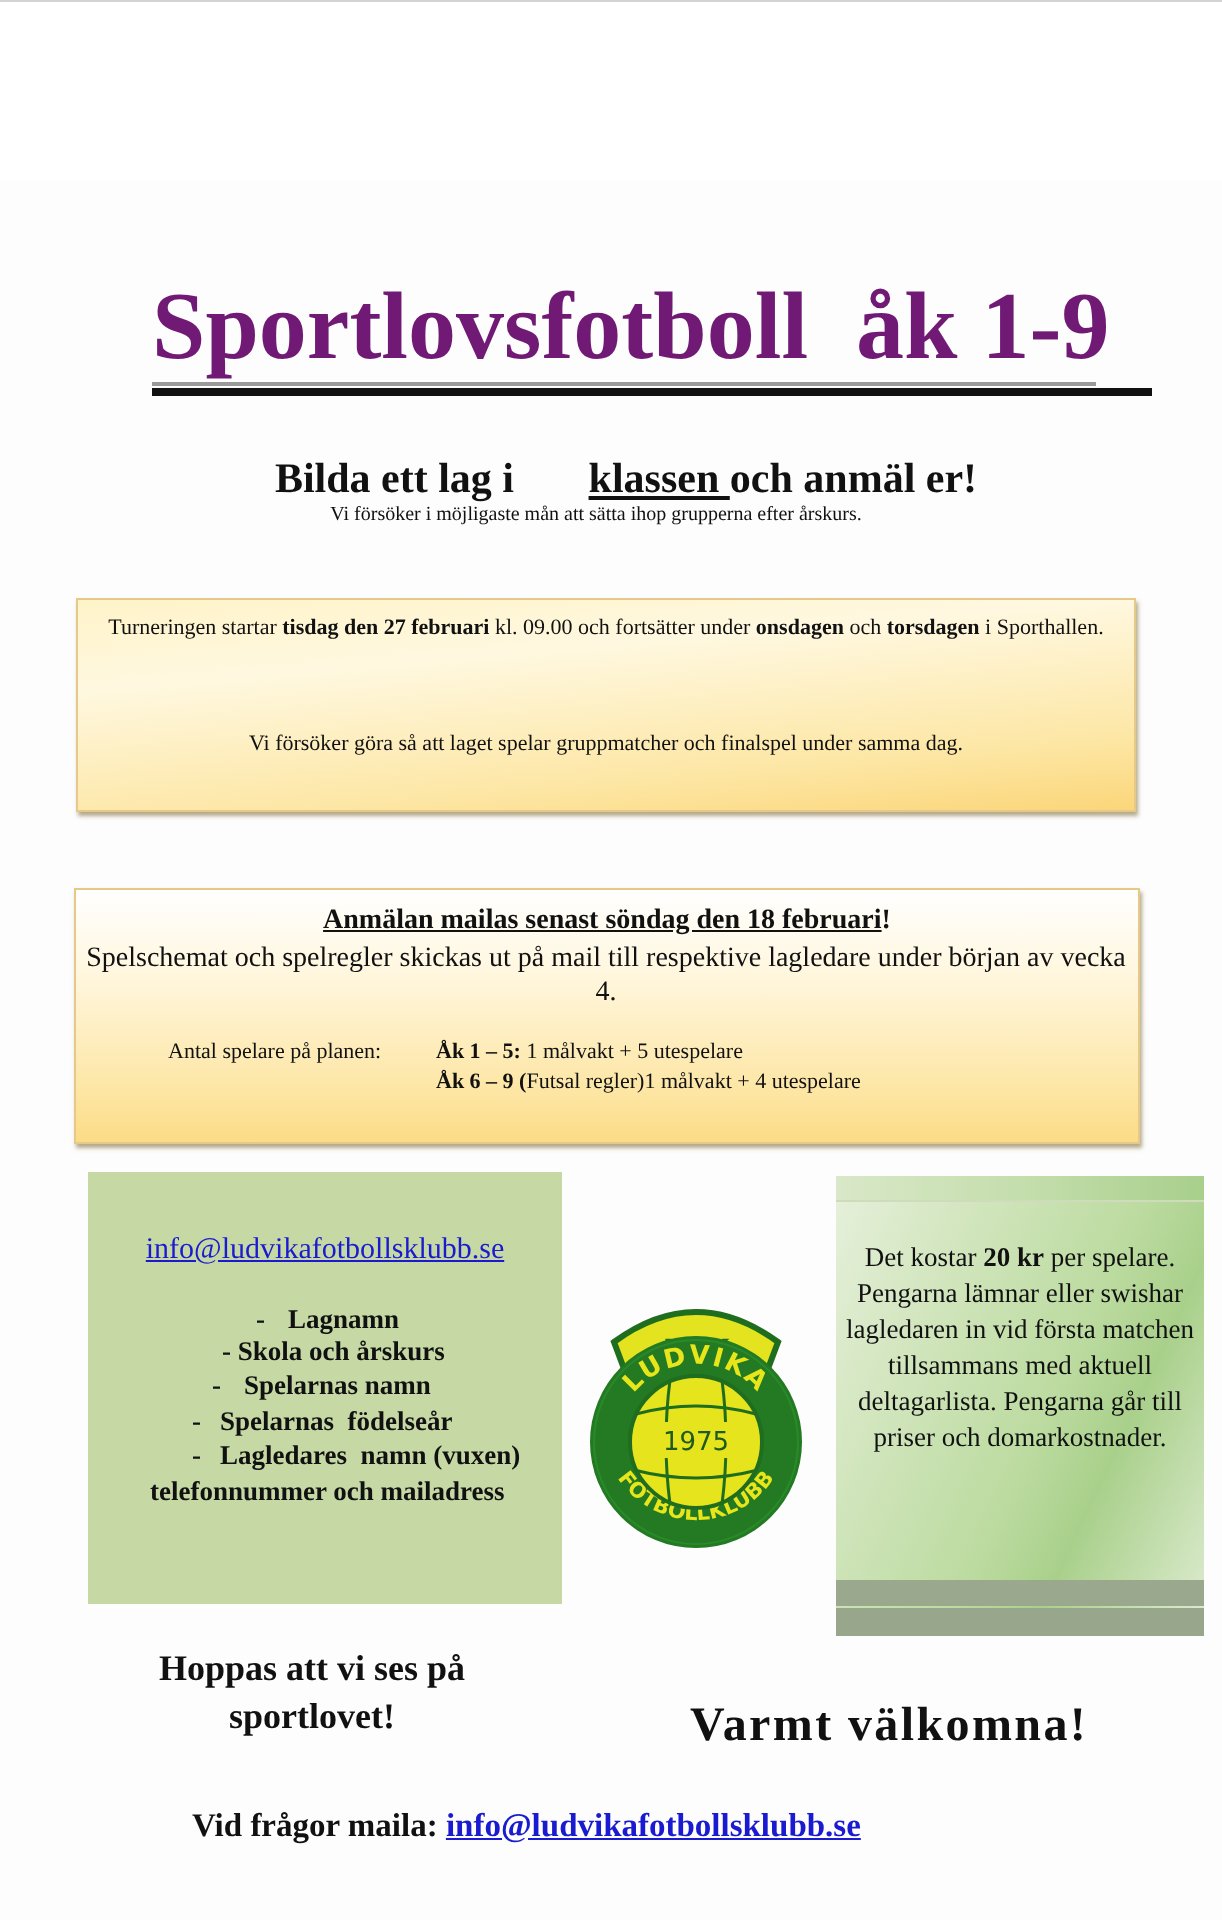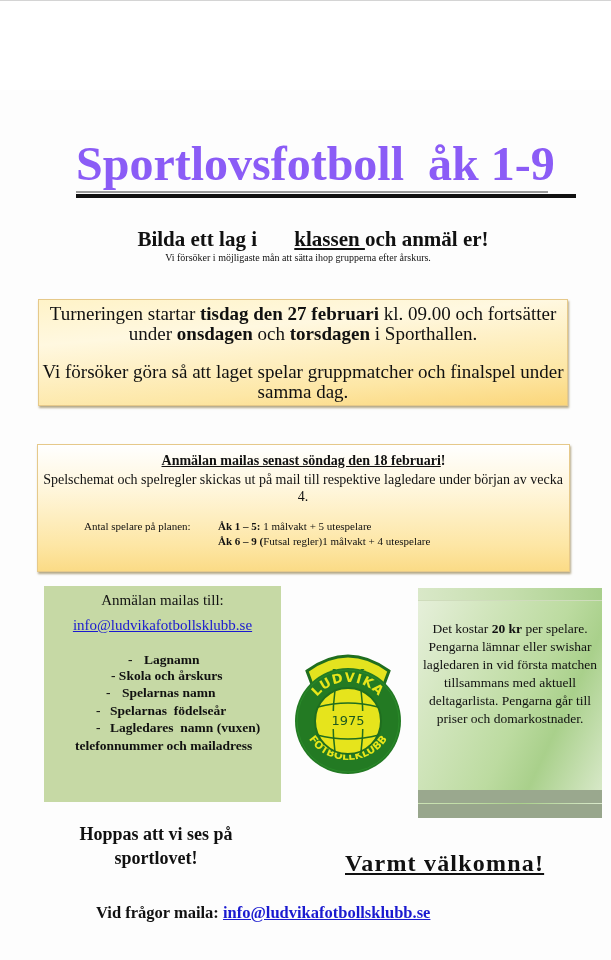--- a/index.html
+++ b/index.html
@@ -8,21 +8,21 @@
       background: #ffffff;
       font-family: "Liberation Serif", serif;
       color: #111;
     }
     .topline { position: absolute; left: 0; top: 0; width: 611px; height: 1px; background: #d4d4d4; }
     .page-bg { position: absolute; left: 0; top: 90px; width: 611px; height: 870px; background: #fdfdfd; }
 
     .title-wrap { position: absolute; left: 76px; top: 138px; width: 500px; }
     .title {
       font-family: "Liberation Serif", serif; font-weight: bold; font-size: 48px;
-      line-height: 52px; letter-spacing: 0px; white-space: nowrap; color: #8b5cf6;
+      line-height: 52px; letter-spacing: 0px; white-space: nowrap; color: #701a75;
       margin: 0;
     }
     .title-rule1 { position: absolute; left: 0; top: 53px; width: 472px; height: 2px; background: #9a9a9a; }
     .title-rule2 { position: absolute; left: 0; top: 56px; width: 500px; height: 4px; background: #111; }
 
     .subtitle {
       position: absolute; left: 0; top: 226px; width: 626px; text-align: center;
       font-weight: bold; font-size: 21px; line-height: 26px; white-space: nowrap;
     }
     .subtitle u { text-decoration: underline; margin-left: 32px; }
@@ -37,21 +37,21 @@
       border: 1px solid #e6c98a;
     }
     .box1 {
       left: 38px; top: 299px; width: 528px; height: 105px;
       background: linear-gradient(175deg, #fff3c8 0%, #fff8e0 30%, #fde7a6 75%, #fbd67a 100%);
     }
     .box2 {
       left: 37px; top: 444px; width: 531px; height: 126px;
       background: linear-gradient(180deg, #ffffff 0%, #fff6dc 35%, #fde6a4 80%, #fbdb86 100%);
     }
-    .box1 p, .box2 p { margin: 0; text-align: center; font-size: 19px; line-height: 20px; }
+    .box1 p, .box2 p { margin: 0; text-align: center; font-size: 11px; line-height: 20px; }
     .box1 .p1 { position: absolute; left: 0; top: 4px; width: 100%; }
     .box1 .p2 { position: absolute; left: 0; top: 62px; width: 100%; }
 
     .box2 .head {
       position: absolute; left: 0; top: 5px; width: 100%; text-align: center;
       font-weight: bold; font-size: 14px; line-height: 22px;
     }
     .box2 .head u { text-decoration: underline; }
     .box2 .body { position: absolute; left: 4px; top: 26px; width: 522px; font-size: 14px; line-height: 17px; }
     .players-label {
@@ -96,21 +96,21 @@
     .price-text b { font-weight: bold; }
     .price-foot1 { position: absolute; left: 0; top: 202px; width: 100%; height: 13px; background: #9aa88e; }
     .price-foot2 { position: absolute; left: 0; top: 216px; width: 100%; height: 14px; background: #98a68c; }
 
     .hope {
       position: absolute; left: 56px; top: 822px; width: 200px; text-align: center;
       font-weight: bold; font-size: 18px; line-height: 24px;
     }
     .welcome {
       position: absolute; left: 345px; top: 848px; white-space: nowrap;
-      font-weight: bold; font-size: 24px; line-height: 30px; letter-spacing: 1.2px; text-decoration: underline;
+      font-weight: bold; font-size: 24px; line-height: 30px; letter-spacing: 1.2px;
     }
     .footer {
       position: absolute; left: 96px; top: 902px; white-space: nowrap;
       font-weight: bold; font-size: 16.5px; line-height: 22px;
     }
     .footer a { color: #1a1ad0; text-decoration: underline; cursor: pointer; }
   </style>
 </head>
 <body>
 
@@ -133,21 +133,20 @@
 
 <div class="box box2">
   <div class="head"><u>Anmälan mailas senast söndag den 18 februari</u><span>!</span></div>
   <p class="body">Spelschemat och spelregler skickas ut på mail till respektive lagledare under början av vecka 4.</p>
   <div class="players-label">Antal spelare på planen:</div>
   <div class="players-row r1"><b>Åk 1 – 5:</b><span> 1 målvakt + 5 utespelare</span></div>
   <div class="players-row r2"><b>Åk 6 – 9 (</b><span>Futsal regler)1 målvakt + 4 utespelare</span></div>
 </div>
 
 <div class="green-box">
-  <div class="g-title">Anmälan mailas till:</div>
   <a class="g-email">info@ludvikafotbollsklubb.se</a>
   <div class="g-item gi1"><span class="gi-dash">-</span><span>Lagnamn</span></div>
   <div class="g-item gi2"><span>- Skola och årskurs</span></div>
   <div class="g-item gi3"><span class="gi-dash">-</span><span>Spelarnas namn</span></div>
   <div class="g-item gi4"><span class="gi-dash" style="width:14px">-</span><span style="white-space:pre">Spelarnas  födelseår</span></div>
   <div class="g-item gi6"><span>telefonnummer och mailadress</span></div>
   <div class="g-item gi5"><span class="gi-dash" style="width:14px">-</span><span style="white-space:pre">Lagledares  namn (vuxen)</span></div>
 </div>
 
 <svg class="logo" viewBox="0 0 122 132" xmlns="http://www.w3.org/2000/svg">

